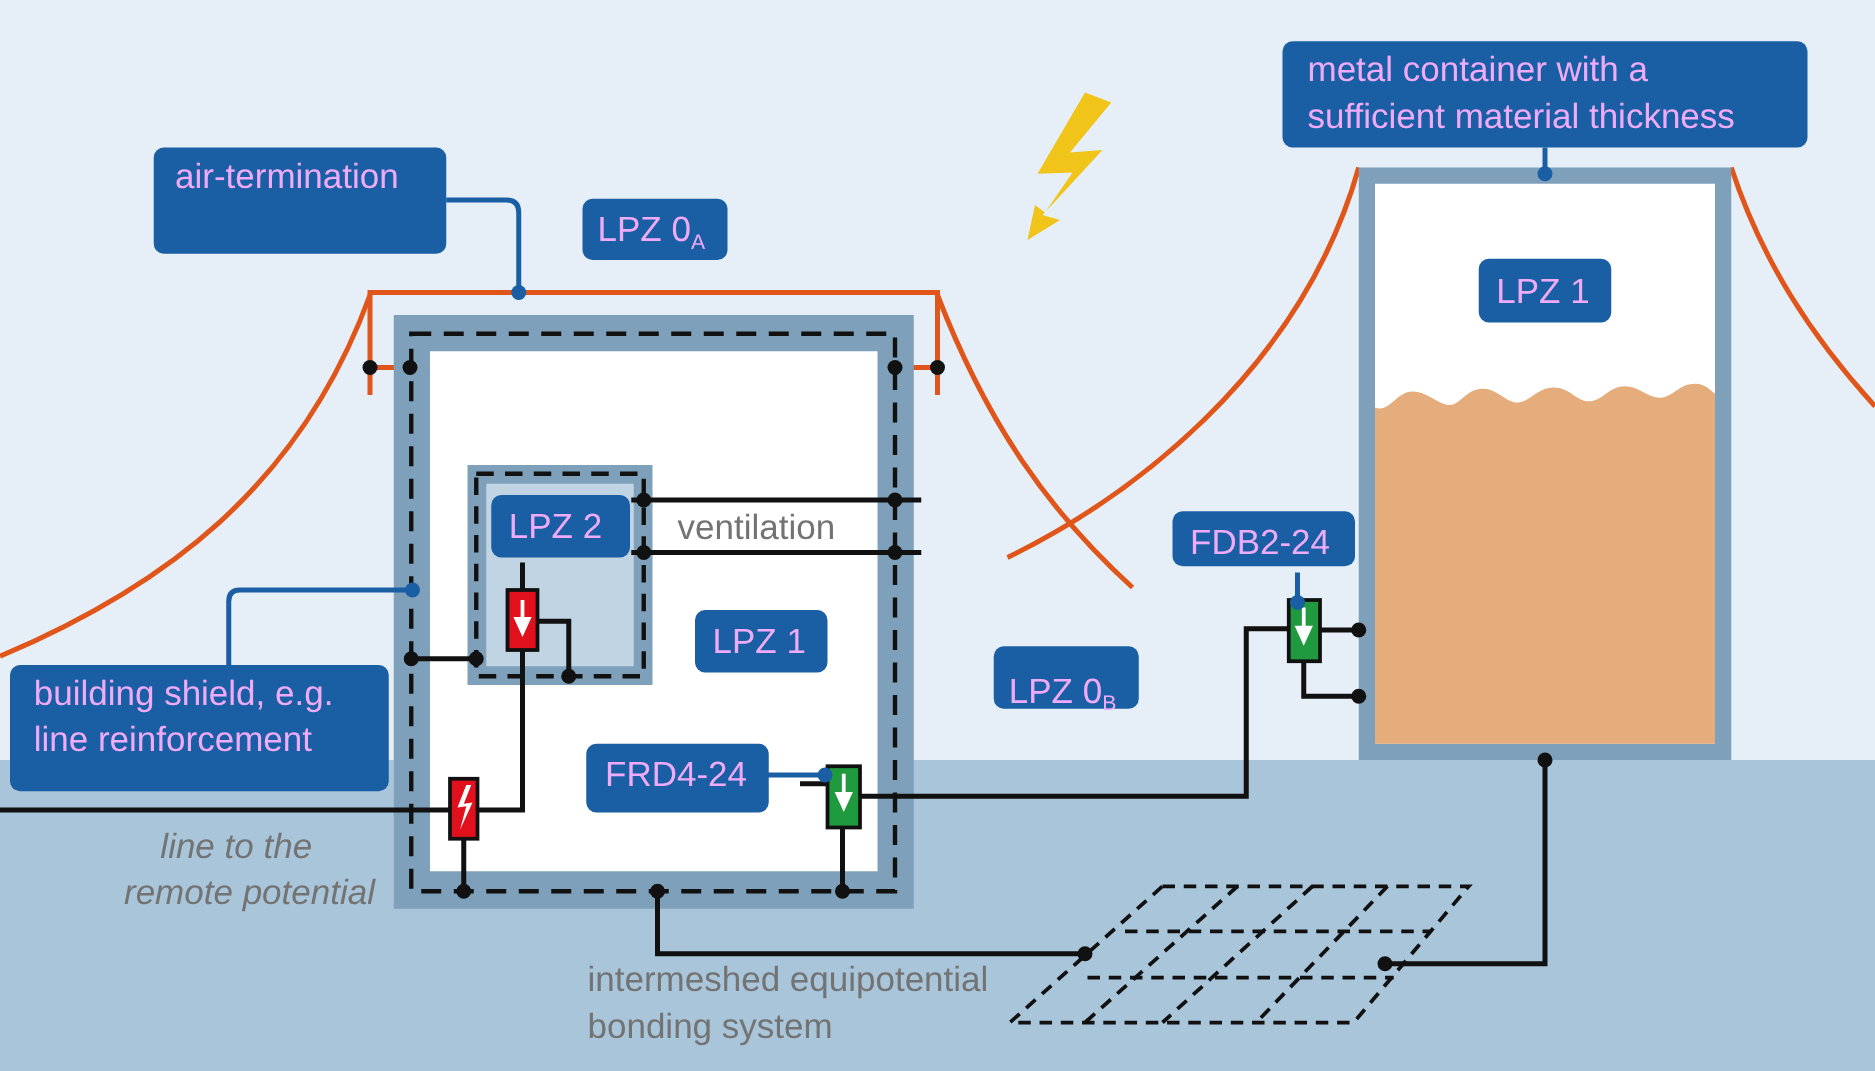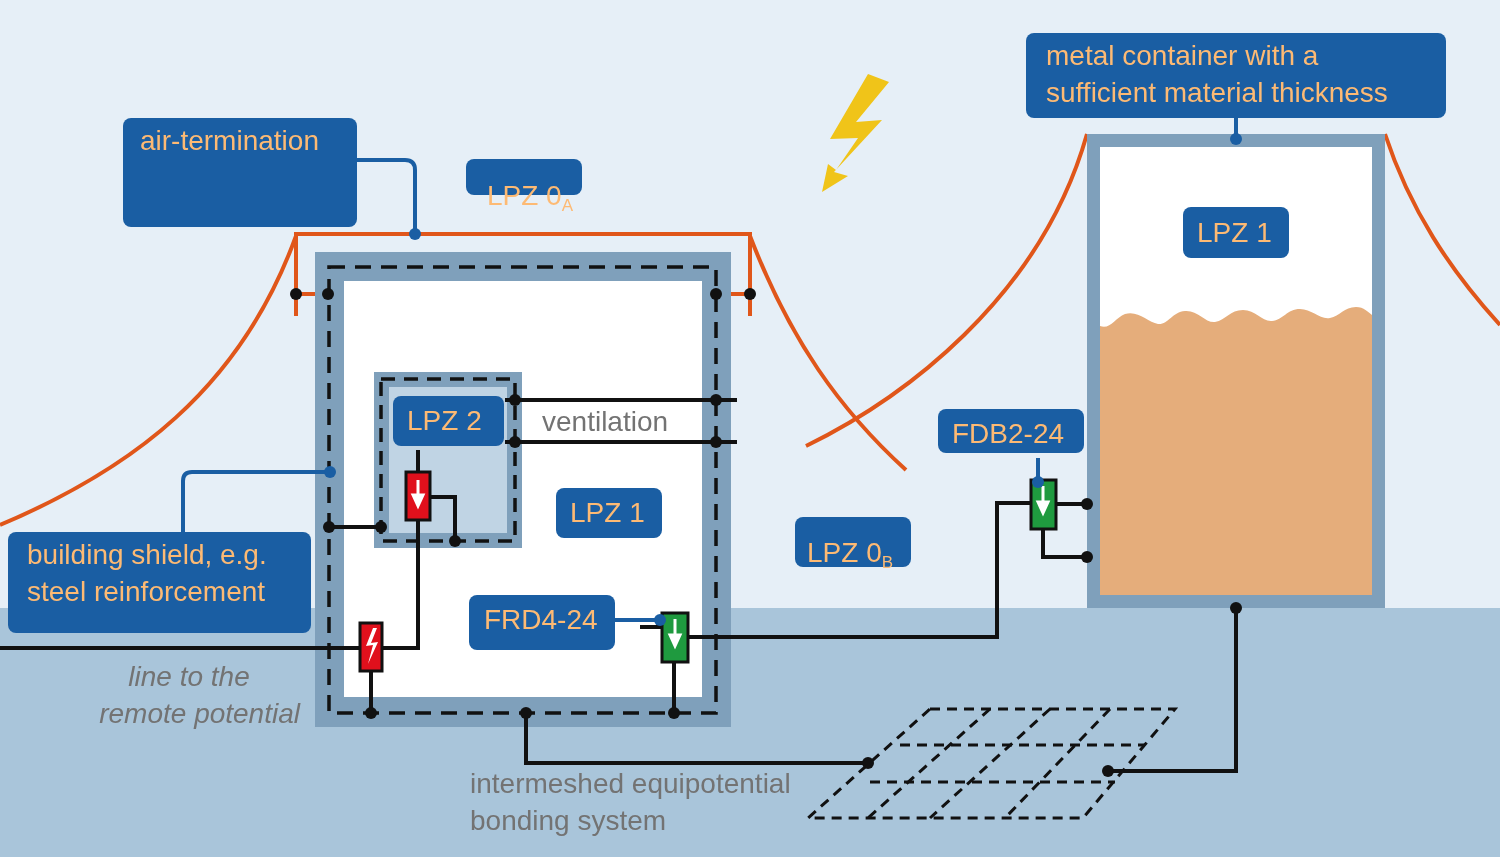--- a/index.html
+++ b/index.html
@@ -1,18 +1,18 @@
 <!DOCTYPE html>
 <html><head>
 <meta charset="utf-8">
 <style>
   html, body { margin:0; padding:0; }
   body { width:1500px; height:857px; position:relative; overflow:hidden; background:#e6eff7; font-family:"Liberation Sans", sans-serif; }
   svg.scene { position:absolute; left:0; top:0; }
-  .lbl { position:absolute; background:#1a5ea3; color:#fdba74; border-radius:8px; font-size:28px; line-height:37px; box-sizing:border-box; white-space:nowrap; }
+  .lbl { position:absolute; background:#1a5ea3; color:#f0abfc; border-radius:8px; font-size:28px; line-height:37px; box-sizing:border-box; white-space:nowrap; }
   .lbl sub { font-size:17px; vertical-align:-6px; line-height:0; }
   .plain { position:absolute; color:#737373; font-size:28px; line-height:37px; white-space:nowrap; }
 </style>
 </head>
 <body>
 
 <svg class="scene" width="1500" height="857" viewBox="0 0 1500 857">
 
   <rect x="0" y="608" width="1500" height="249" fill="#a9c5da"></rect>
 
@@ -118,25 +118,25 @@
   </g>
   <g fill="#1a5ea3">
     <circle cx="415" cy="234" r="6"></circle>
       <circle cx="330" cy="472" r="6"></circle>
     <circle cx="660" cy="620" r="6"></circle>
       <circle cx="1038" cy="482" r="6"></circle>
     <circle cx="1236" cy="139" r="6"></circle>
   </g>
 </svg>
 
-<div class="lbl" style="left:123px;top:118px;width:234px;height:109px;padding:4px 0 0 17px;">
+<div class="lbl" style="left:123px;top:118px;width:234px;height:85px;padding:4px 0 0 17px;">
   <div>air-termination</div>
 </div>
 
-<div class="lbl" style="left:466px;top:159px;width:116px;height:36px;padding:18px 0 0 12px;text-align:center;">
+<div class="lbl" style="left:466px;top:159px;width:116px;height:49px;padding:6px 0 0 12px;">
   <span>LPZ 0</span><sub>A</sub>
 </div>
 
 <div class="lbl" style="left:1183px;top:207px;width:106px;height:51px;padding:7px 0 0 14px;">
   <span>LPZ 1</span>
 </div>
 
 <div class="lbl" style="left:393px;top:396px;width:111px;height:50px;padding:6px 0 0 14px;">
   <span>LPZ 2</span>
 </div>
@@ -155,21 +155,21 @@
   <span>FDB2-24</span>
 </div>
 
 <div class="lbl" style="left:1026px;top:33px;width:420px;height:85px;padding:4px 0 0 20px;">
   <div>metal container with a</div>
   <div>sufficient material thickness</div>
 </div>
 
 <div class="lbl" style="left:8px;top:532px;width:303px;height:101px;padding:4px 0 12px 19px;">
   <div>building shield, e.g.</div>
-  <div>steel reinforcement</div>
+  <div>line reinforcement</div>
 </div>
 
 <div class="lbl" style="left:469px;top:595px;width:146px;height:55px;padding:6px 16px 0 15px;">
   <span>FRD4-24</span>
 </div>
 
 <div class="plain" style="left:78px;top:658px;width:222px;text-align:right;font-style:italic;">
   <div style="text-align:center;padding-left:0;">line to the</div>
   <div>remote potential</div>
 </div>

